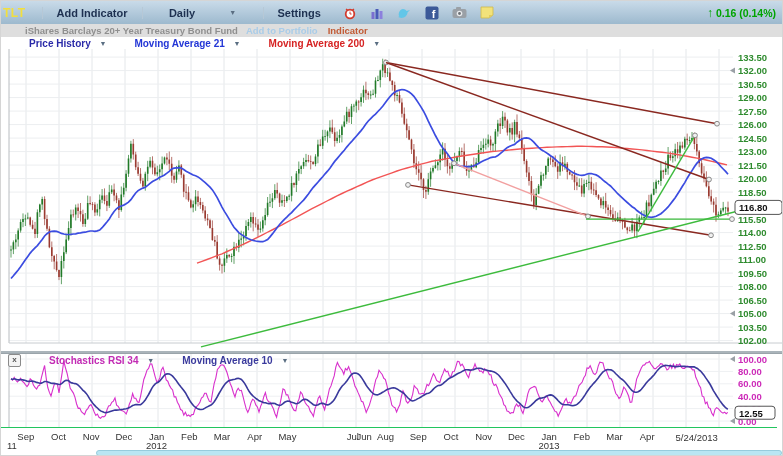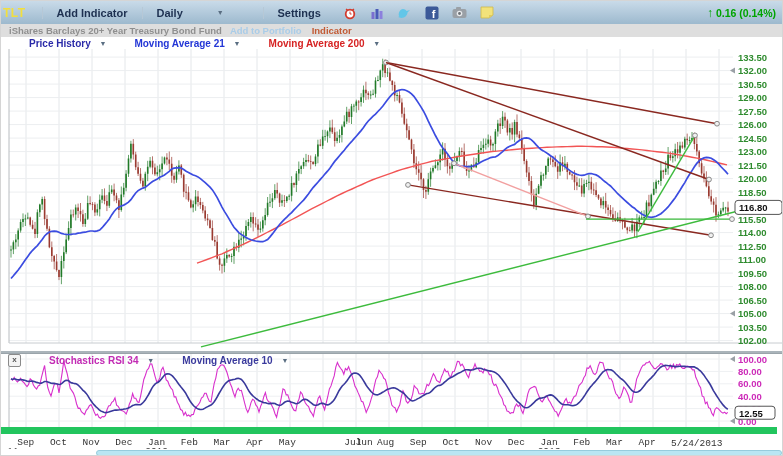--- a/index.html
+++ b/index.html
@@ -4,47 +4,47 @@
 <style>
   html,body{margin:0;padding:0;background:#fff;font-family:"Liberation Sans",sans-serif;}
   .app{position:relative;width:783px;height:456px;background:#fff;overflow:hidden;border:1px solid #d5d5d5;box-sizing:border-box;}
   
   .toolbar{position:absolute;left:0;top:0;width:783px;height:23px;
     background:linear-gradient(#c9dbe9,#9db9ce);border-bottom:1px solid #87a2b8;
     display:flex;align-items:center;font-size:11px;font-weight:bold;color:#1d3050;}
   .sym{color:#f2df3e;font-size:12px;margin:0 10px 0 2px;letter-spacing:.5px;}
   .tsep{width:1px;height:12px;background:#b6c8d6;margin:0 6px;}
   .tbtn{margin:12px 8px;cursor:default;white-space:nowrap;}
-  .ddbox{display:flex;align-items:center;justify-content:flex-start;width:92px;margin:0 8px;gap:28px;}
+  .ddbox{display:flex;align-items:center;justify-content:center;width:92px;margin:0 8px;gap:28px;}
   .arr{color:#5a6e82;font-size:7px;margin-left:6px;}
   .ticons{display:flex;align-items:center;gap:13px;margin-left:14px;}
   .ticons svg{display:block;}
   .chg{margin-left:auto;margin-right:8px;color:#00a400;font-size:10.5px;display:flex;align-items:center;gap:3px;}
   .chg .uparr{font-size:12px;line-height:10px;}
   
   .subbar{position:absolute;left:0;top:23px;width:783px;height:13px;background:#dedede;
     border-bottom:1px solid #cfcfcf;display:flex;align-items:center;font-size:9.5px;font-weight:bold;}
-  .fullname{color:#8f8f8f;margin-left:8px;text-align:center;}
+  .fullname{color:#8f8f8f;margin-left:24px;text-align:center;}
   .addport{color:#a9cce8;margin-left:8px;}
   .drawings{color:#c25b35;margin-left:10px;}
   
   .indicbar{position:absolute;left:0;top:36px;width:783px;height:12px;background:#fff;
     display:flex;align-items:center;font-size:10px;font-weight:bold;}
   .ind{display:flex;align-items:center;margin-left:10px;white-space:nowrap;padding-left:18px;}
   .c-price{color:#2a2aa8;} .c-ma21{color:#2336d6;} .c-ma200{color:#d62323;}
   .c-stoch{color:#c22bb4;} .c-ma10{color:#3a3a9d;}
   
   .mainwrap{position:absolute;left:0;top:48px;width:783px;height:302px;}
   .sep{position:absolute;left:0;top:350px;width:783px;height:2px;background:#aab4ba;}
   .lowerwrap{position:absolute;left:0;top:352px;width:783px;height:74px;background:#fff;}
   .lowerhead{position:absolute;left:0;top:1px;height:13px;display:flex;align-items:center;font-size:10px;font-weight:bold;z-index:3;}
   .xbtn{width:11px;height:11px;margin-left:7px;border:1px solid #8a8a8a;border-radius:2px;background:#f4f4f4;
     color:#555;font-size:8px;line-height:10px;text-align:center;font-weight:bold;}
   
-  .xaxis{position:absolute;left:0;top:426px;width:776px;height:22px;border-top:7px solid #22c55e;font-size:9.5px;color:#333;font-family:Liberation Mono, monospace;}
+  .xaxis{position:absolute;left:0;top:426px;width:776px;height:22px;border-top:1px solid #22c55e;font-size:9.5px;color:#333;}
   .mlabel{position:absolute;top:3px;transform:translateX(-50%);}
   .ylabel{position:absolute;top:12px;transform:translateX(-50%);}
   .yedge{position:absolute;top:12px;}
   .datelabel{position:absolute;top:4px;transform:translateX(-50%);}
   
   .scrolltrack{position:absolute;left:0;top:448px;width:783px;height:8px;background:#fff;}
   .scrollthumb{position:absolute;left:95px;top:1px;width:686px;height:6px;background:#b9e6f3;border:1px solid #96ccdd;border-radius:3px;box-sizing:border-box;}
   svg text{font-family:"Liberation Sans",sans-serif;}
 </style>
 </head>

